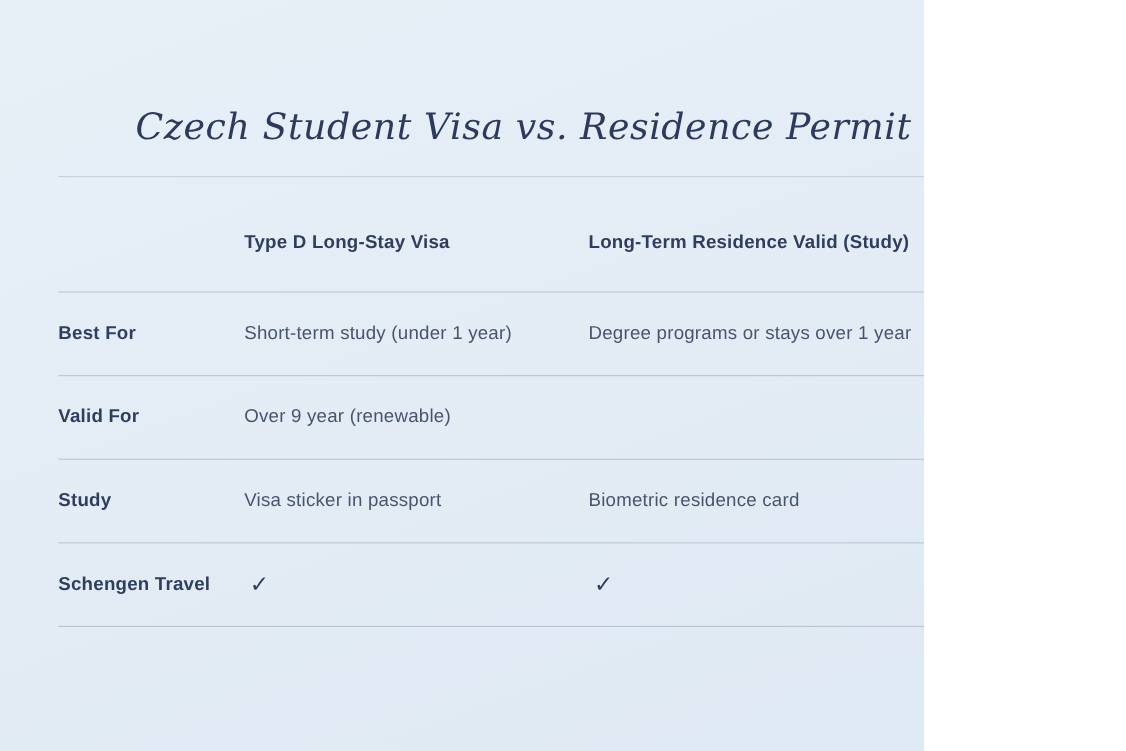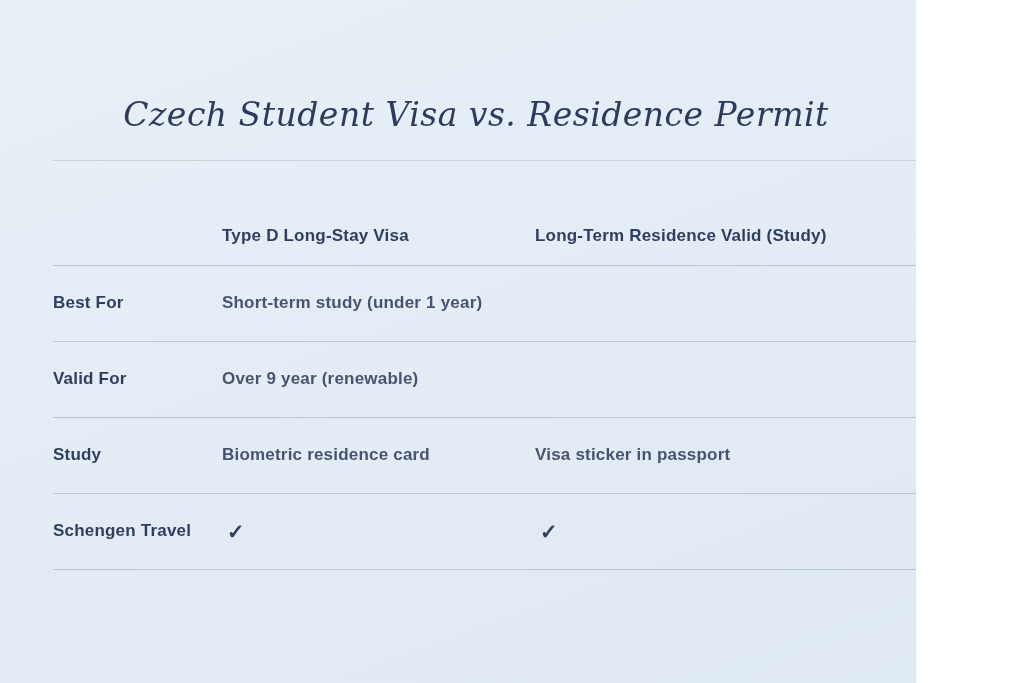--- a/index.html
+++ b/index.html
@@ -1,21 +1,21 @@
 <!DOCTYPE html>
 <html><head>
 <meta charset="utf-8">
 <style>
   html, body {
     margin: 0;
     padding: 0;
   }
   .page {
     position: relative;
-    width: 916px;
+    width: 840px;
     height: 683px;
     background: linear-gradient(160deg, #e7eff7 0%, #e3ecf5 55%, #dfe9f3 100%);
     overflow: hidden;
     font-family: "Liberation Sans", sans-serif;
   }
   .title {
     position: absolute;
     top: 95px;
     left: 0;
     width: 952px;
@@ -44,37 +44,37 @@
   }
   .row {
     display: grid;
     grid-template-columns: 169px 313px 1fr;
     box-sizing: border-box;
     border-bottom: 1px solid #b9c5d4;
   }
   .header-row {
     height: 105px;
     align-items: end;
-    padding-bottom: 19px;
+    padding-bottom: 35px;
   }
   .data-row {
     height: 76px;
     align-items: center;
   }
   .cell {
     font-size: 17px;
     letter-spacing: 0.2px;
     line-height: 1.2;
   }
   .header-cell, .label-cell {
     font-weight: 700;
     color: #2e3e5f;
   }
   .value-cell {
-    font-weight: 700;
+    font-weight: 400;
     color: #47546f;
   }
   .check {
     font-size: 21px;
     color: #2e3e5f;
     display: inline-block;
     padding-left: 5px;
   }
 </style>
 </head>
@@ -90,31 +90,32 @@
 
     <div class="row header-row">
       <div class="cell label-cell"></div>
       <div class="cell header-cell">Type D Long-Stay Visa</div>
       <div class="cell header-cell">Long-Term Residence Valid (Study)</div>
     </div>
 
     <div class="row data-row">
       <div class="cell label-cell">Best For</div>
       <div class="cell value-cell">Short-term study (under 1 year)</div>
+      <div class="cell value-cell">Degree programs or stays over 1 year</div>
     </div>
 
     <div class="row data-row">
       <div class="cell label-cell">Valid For</div>
       <div class="cell value-cell">Over 9 year (renewable)</div>
     </div>
 
     <div class="row data-row">
       <div class="cell label-cell">Study</div>
+      <div class="cell value-cell">Visa sticker in passport</div>
       <div class="cell value-cell">Biometric residence card</div>
-      <div class="cell value-cell">Visa sticker in passport</div>
     </div>
 
     <div class="row data-row">
       <div class="cell label-cell">Schengen Travel</div>
       <div class="cell value-cell"><span class="check">✓</span></div>
       <div class="cell value-cell"><span class="check">✓</span></div>
     </div>
 
   </div>
 </div>

